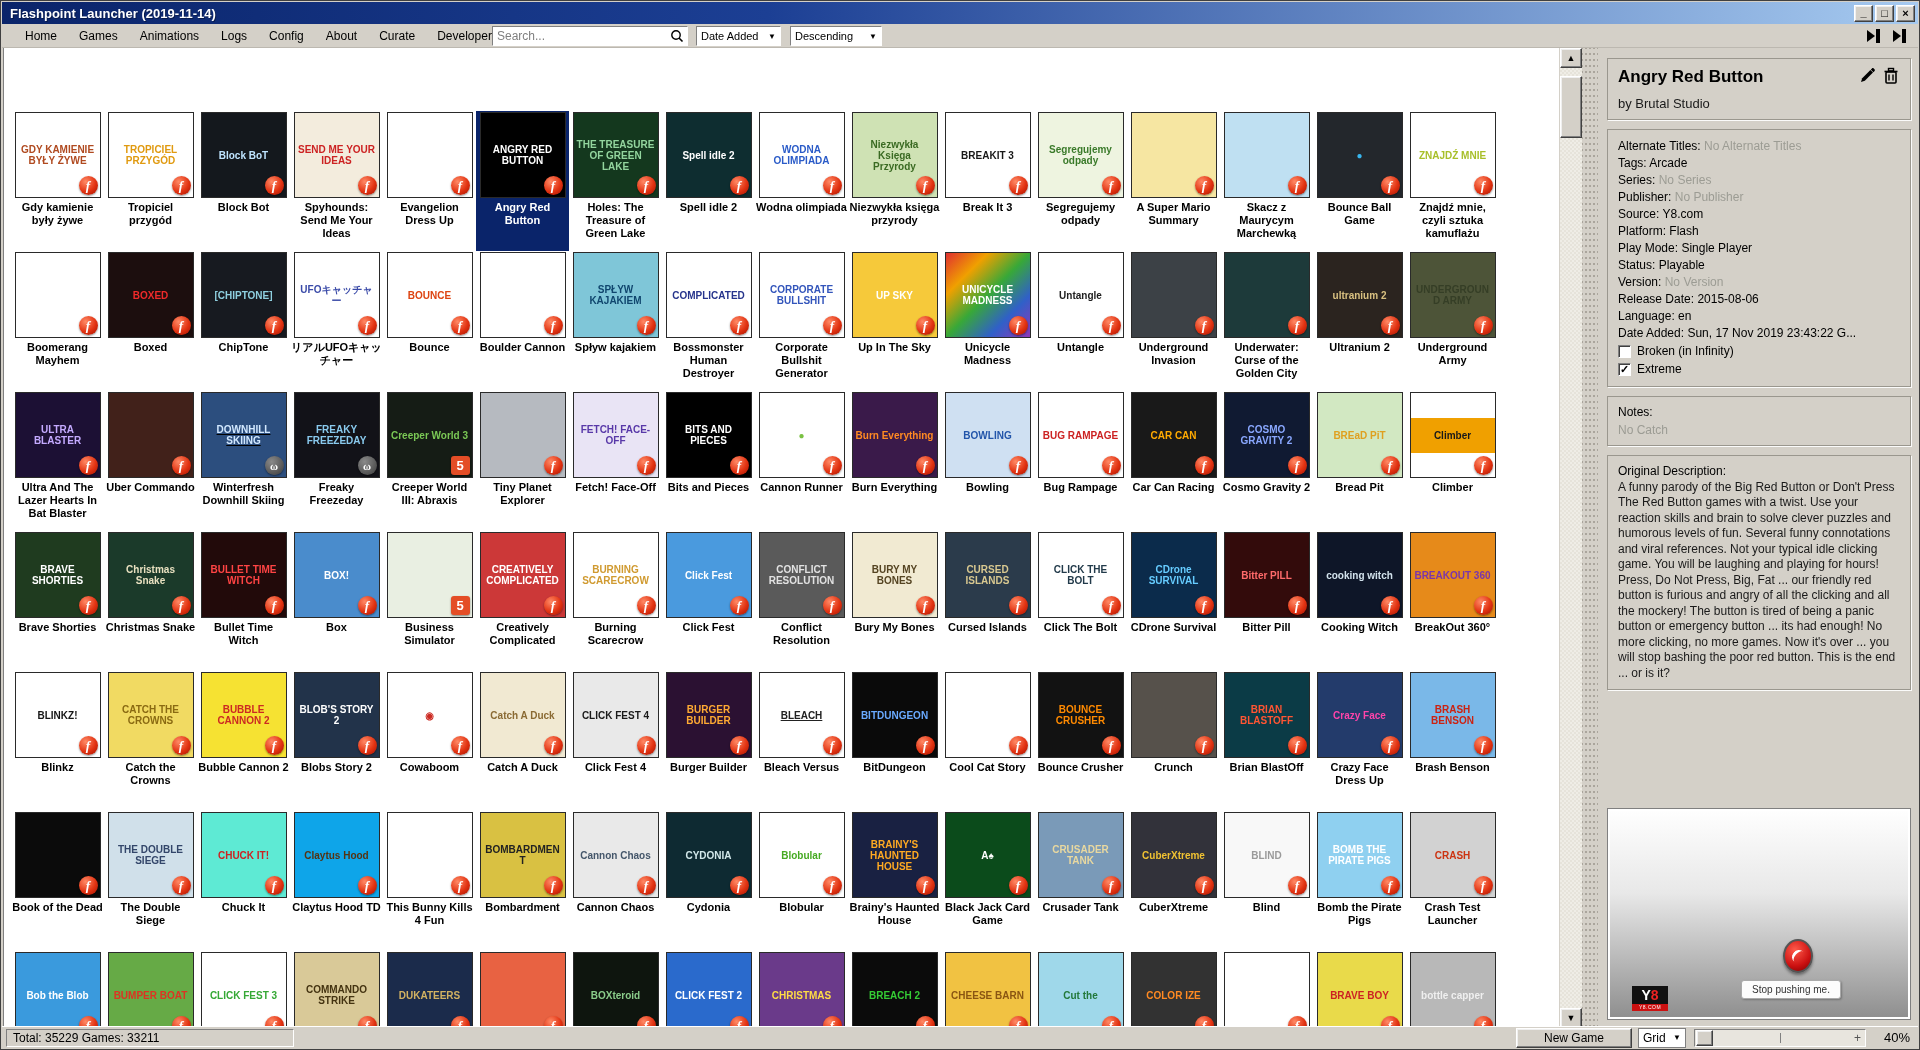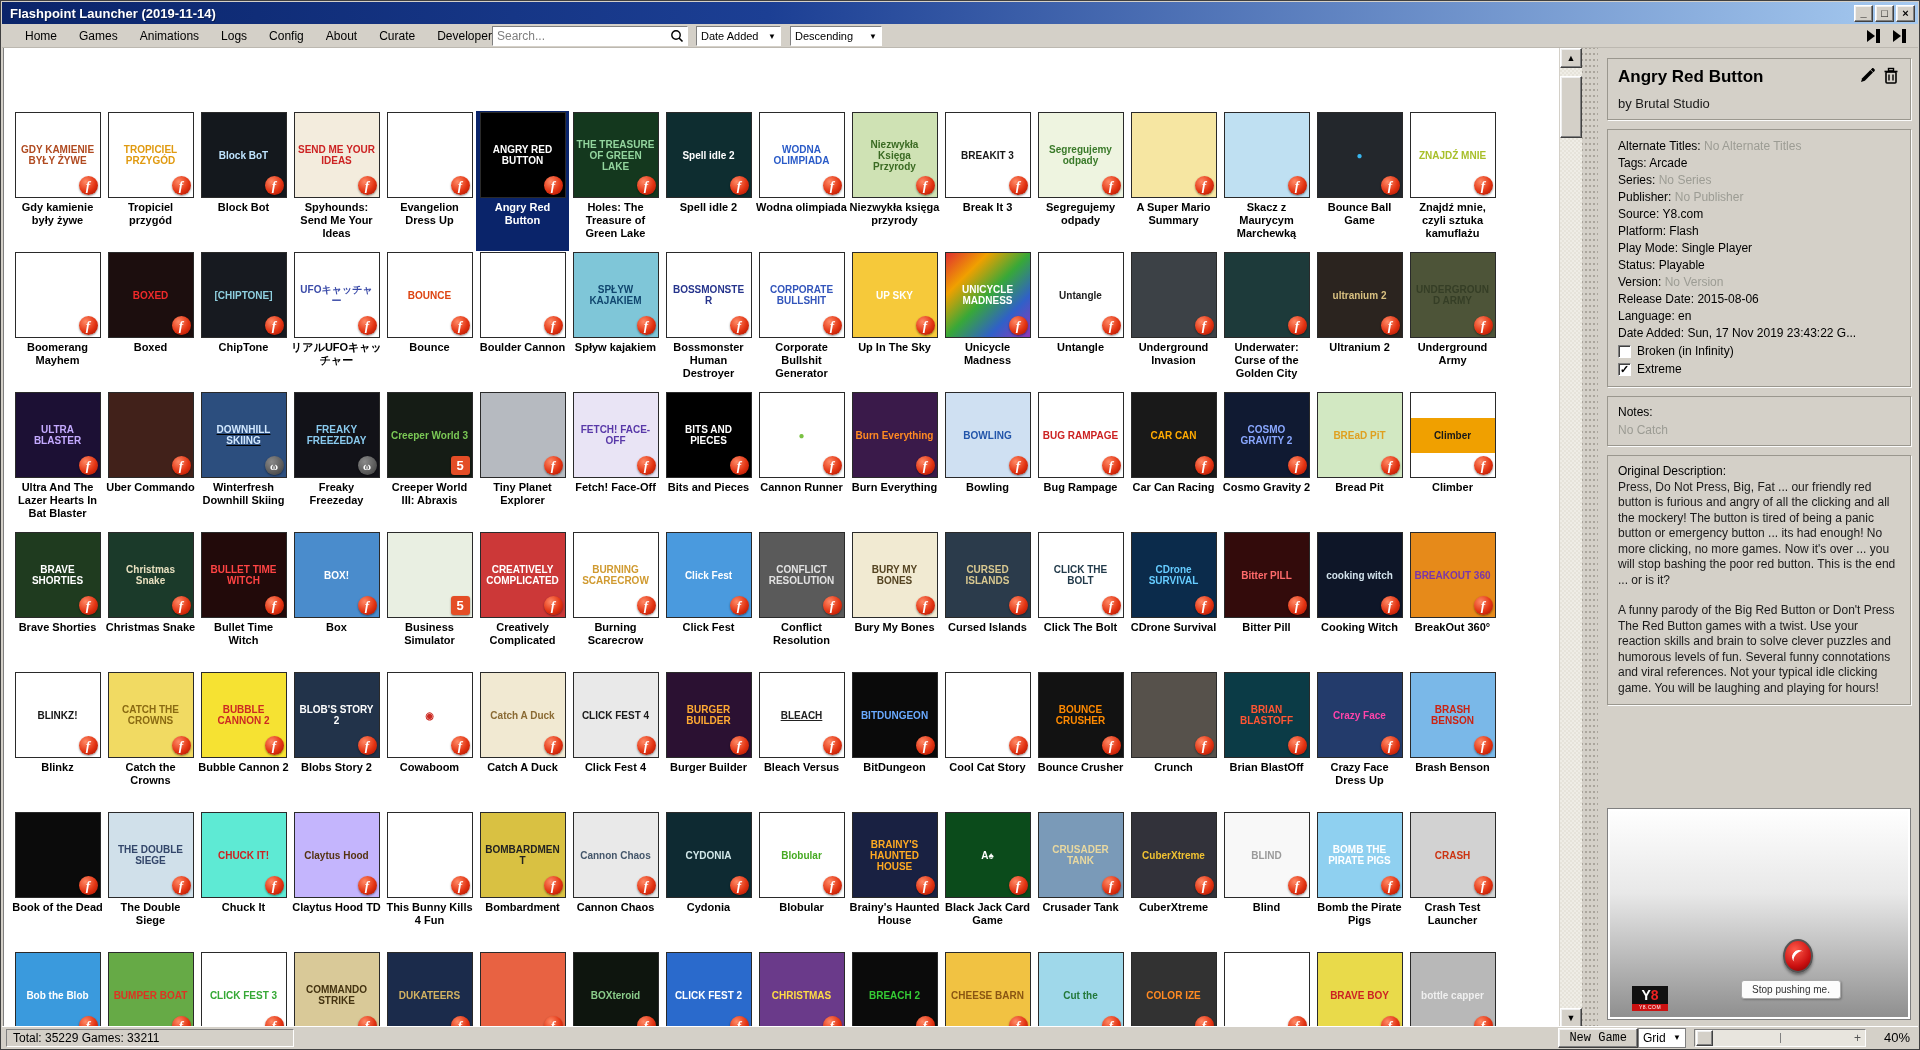--- a/index.html
+++ b/index.html
@@ -116,23 +116,23 @@
   .y8main { background:#111; color:#fff; font-size:14px; font-weight:bold; text-align:center; line-height:18px; }
   .y8main .eight { color:#e22; }
   .y8sub { background:#c11; color:#fff; font-size:5px; text-align:center; line-height:7px; letter-spacing:.5px; }
 
   
   .statusbar { position:absolute; left:1px; right:1px; bottom:1px; height:22px; background:#d4d0c8;
     border-top:1px solid #fff; display:flex; align-items:center; }
   .total-box { margin-left:4px; width:288px; height:18px; border:1px solid; border-color:#808080 #fff #fff #808080;
     font-size:12px; color:#000; display:flex; align-items:center; padding-left:6px; }
   .status-right { position:absolute; right:8px; display:flex; align-items:center; }
-  .newgame-btn { height:20px; padding:0 10px; background:#d4d0c8; border:1px solid; border-color:#fff #404040 #404040 #fff;
+  .newgame-btn { height:20px; padding:0 27px; background:#d4d0c8; border:1px solid; border-color:#fff #404040 #404040 #fff;
     box-shadow:inset -1px -1px 0 #808080, inset 1px 1px 0 #efefef; font-size:12px; color:#000;
-    display:flex; align-items:center; font-family:Liberation Mono, monospace; }
+    display:flex; align-items:center; margin-right:6px; font-family:Liberation Sans, sans-serif; }
   .view-dd { width:48px; height:20px; background:#fff; border:1px solid #808080; font-size:12px;
     display:flex; align-items:center; justify-content:space-between; padding:0 4px; margin-right:8px; }
   .view-dd .arrow { font-size:8px; }
   .slider { position:relative; width:172px; height:18px; border:1px solid; border-color:#808080 #fff #fff #808080;
     background:#e8e5de; margin-right:8px; }
   .slider .tick { position:absolute; left:50%; top:3px; bottom:3px; width:1px; background:#808080; }
   .slider .plus { position:absolute; right:4px; top:1px; font-size:12px; color:#555; }
   .slider .knob { position:absolute; left:1px; top:0; width:17px; height:16px; background:#d4d0c8;
     border:1px solid; border-color:#fff #404040 #404040 #fff; box-shadow:inset -1px -1px 0 #808080, inset 1px 1px 0 #efefef; }
   .zoom-label { font-size:13px; color:#000; width:36px; text-align:right; }
@@ -343,21 +343,21 @@
       </div>
       <div class="cell">
         <div class="thumb" style="background: rgb(127, 198, 216);">
           <div class="tt" style="color: rgb(16, 70, 110);">SPŁYW KAJAKIEM</div>
           <div class="badge">f</div>
         </div>
         <div class="caption">Spływ kajakiem</div>
       </div>
       <div class="cell">
         <div class="thumb" style="background: rgb(255, 255, 255);">
-          <div class="tt" style="color: rgb(38, 52, 140);">BOSSMONSTER</div>
+          <div class="tt" style="color: rgb(38, 52, 140);">COMPLICATED</div>
           <div class="badge">f</div>
         </div>
         <div class="caption">Bossmonster Human Destroyer</div>
       </div>
       <div class="cell">
         <div class="thumb" style="background: rgb(255, 255, 255);">
           <div class="tt" style="color: rgb(51, 85, 187);">CORPORATE BULLSHIT</div>
           <div class="badge">f</div>
         </div>
         <div class="caption">Corporate Bullshit Generator</div>
@@ -762,21 +762,21 @@
         <div class="caption">The Double Siege</div>
       </div>
       <div class="cell">
         <div class="thumb" style="background: #5eead4;">
           <div class="tt" style="color: rgb(204, 34, 34);">CHUCK IT!</div>
           <div class="badge">f</div>
         </div>
         <div class="caption">Chuck It</div>
       </div>
       <div class="cell">
-        <div class="thumb" style="background: #c4b5fd;">
+        <div class="thumb" style="background: #0ea5e9;">
           <div class="tt" style="color: rgb(85, 51, 17);">Claytus Hood</div>
           <div class="badge">f</div>
         </div>
         <div class="caption">Claytus Hood TD</div>
       </div>
       <div class="cell">
         <div class="thumb" style="background: rgb(255, 255, 255);">
           <div class="tt" style="color: rgb(204, 34, 34);"></div>
           <div class="badge">f</div>
         </div>
@@ -1028,22 +1028,22 @@
       </div>
   </div>
 
   <div class="box">
     <div class="notes-label">Notes:</div>
     <div class="notes-value">No Catch</div>
   </div>
 
   <div class="box desc-box">
     <div class="desc-label">Original Description:</div>
+    <p>A funny parody of the Big Red Button or Don't Press The Red Button games with a twist. Use your reaction skills and brain to solve clever puzzles and humorous levels of fun. Several funny connotations and viral references. Not your typical idle clicking game. You will be laughing and playing for hours!</p>
     <p style="margin-top:0;">Press, Do Not Press, Big, Fat ... our friendly red button is furious and angry of all the clicking and all the mockery! The button is tired of being a panic button or emergency button ... its had enough! No more clicking, no more games. Now it's over ... you will stop bashing the poor red button. This is the end ... or is it?</p>
-    <p>A funny parody of the Big Red Button or Don't Press The Red Button games with a twist. Use your reaction skills and brain to solve clever puzzles and humorous levels of fun. Several funny connotations and viral references. Not your typical idle clicking game. You will be laughing and playing for hours!</p>
   </div>
 
   <div class="shot-box">
     <div class="shot">
       <div class="red-button">
           <div class="swoosh"></div>
         </div>
       <div class="tooltip">Stop pushing me.</div>
       <div class="y8logo">
         <div class="y8main"><span>Y</span><span class="eight">8</span></div>

